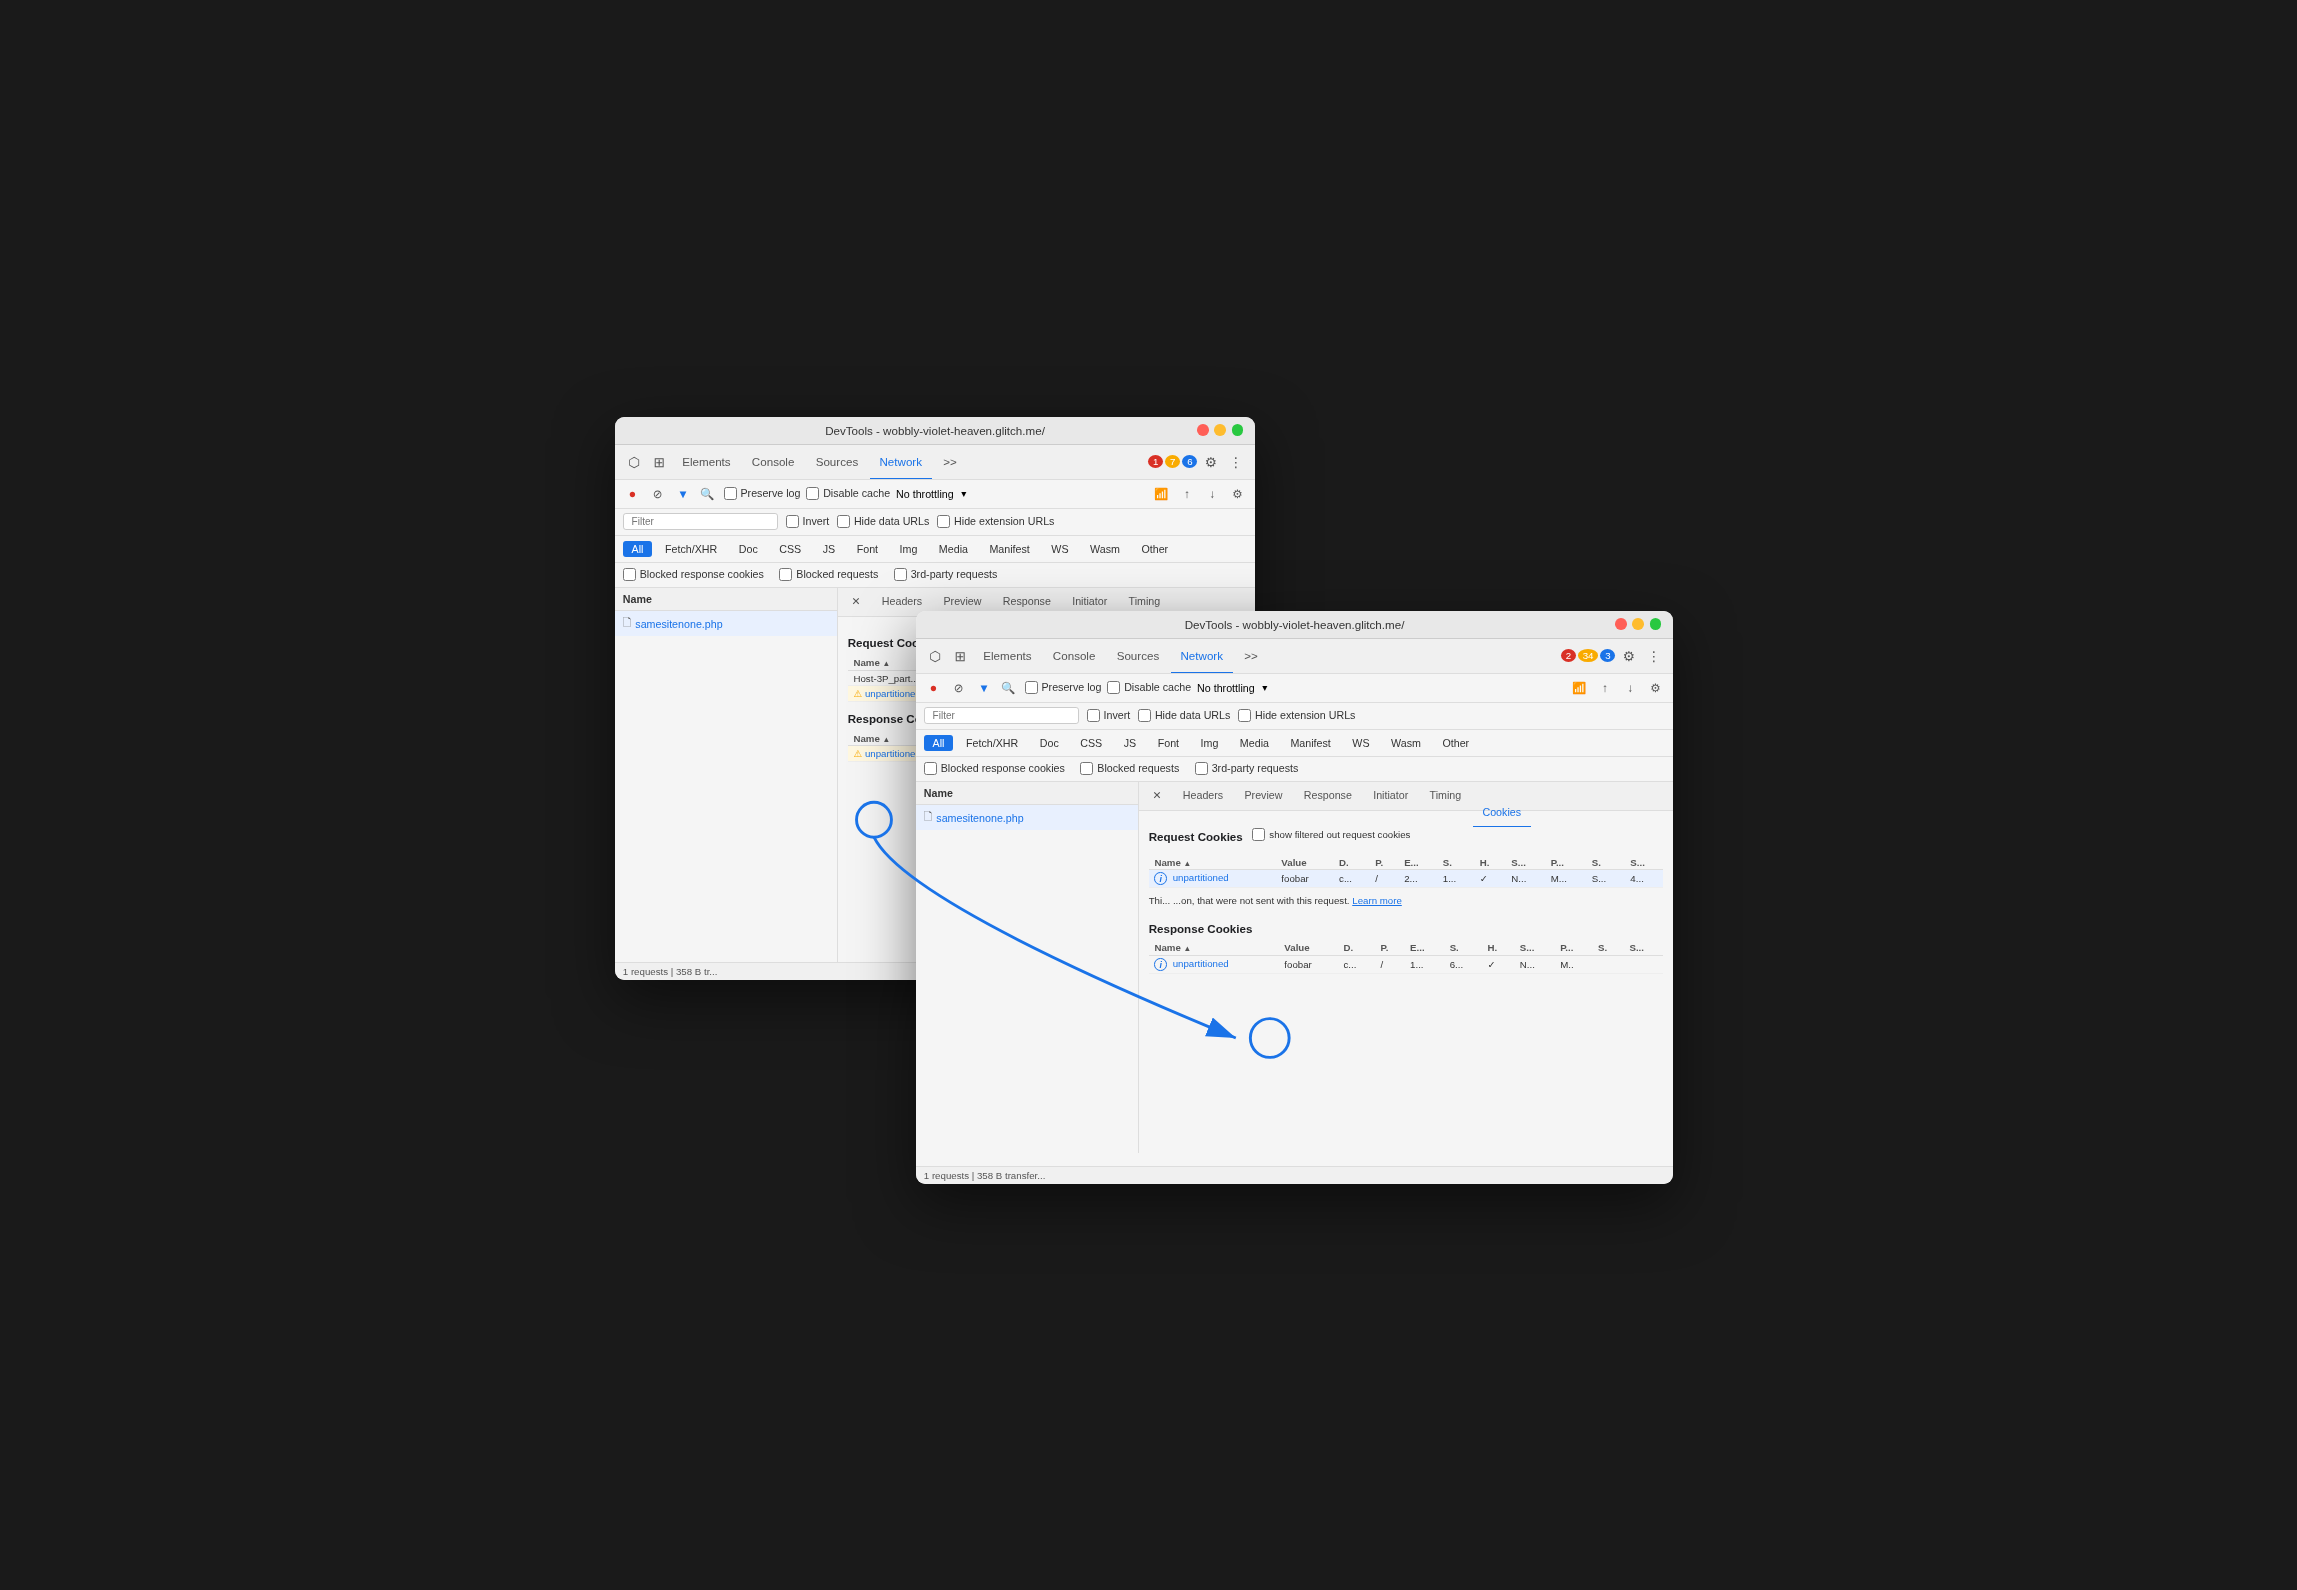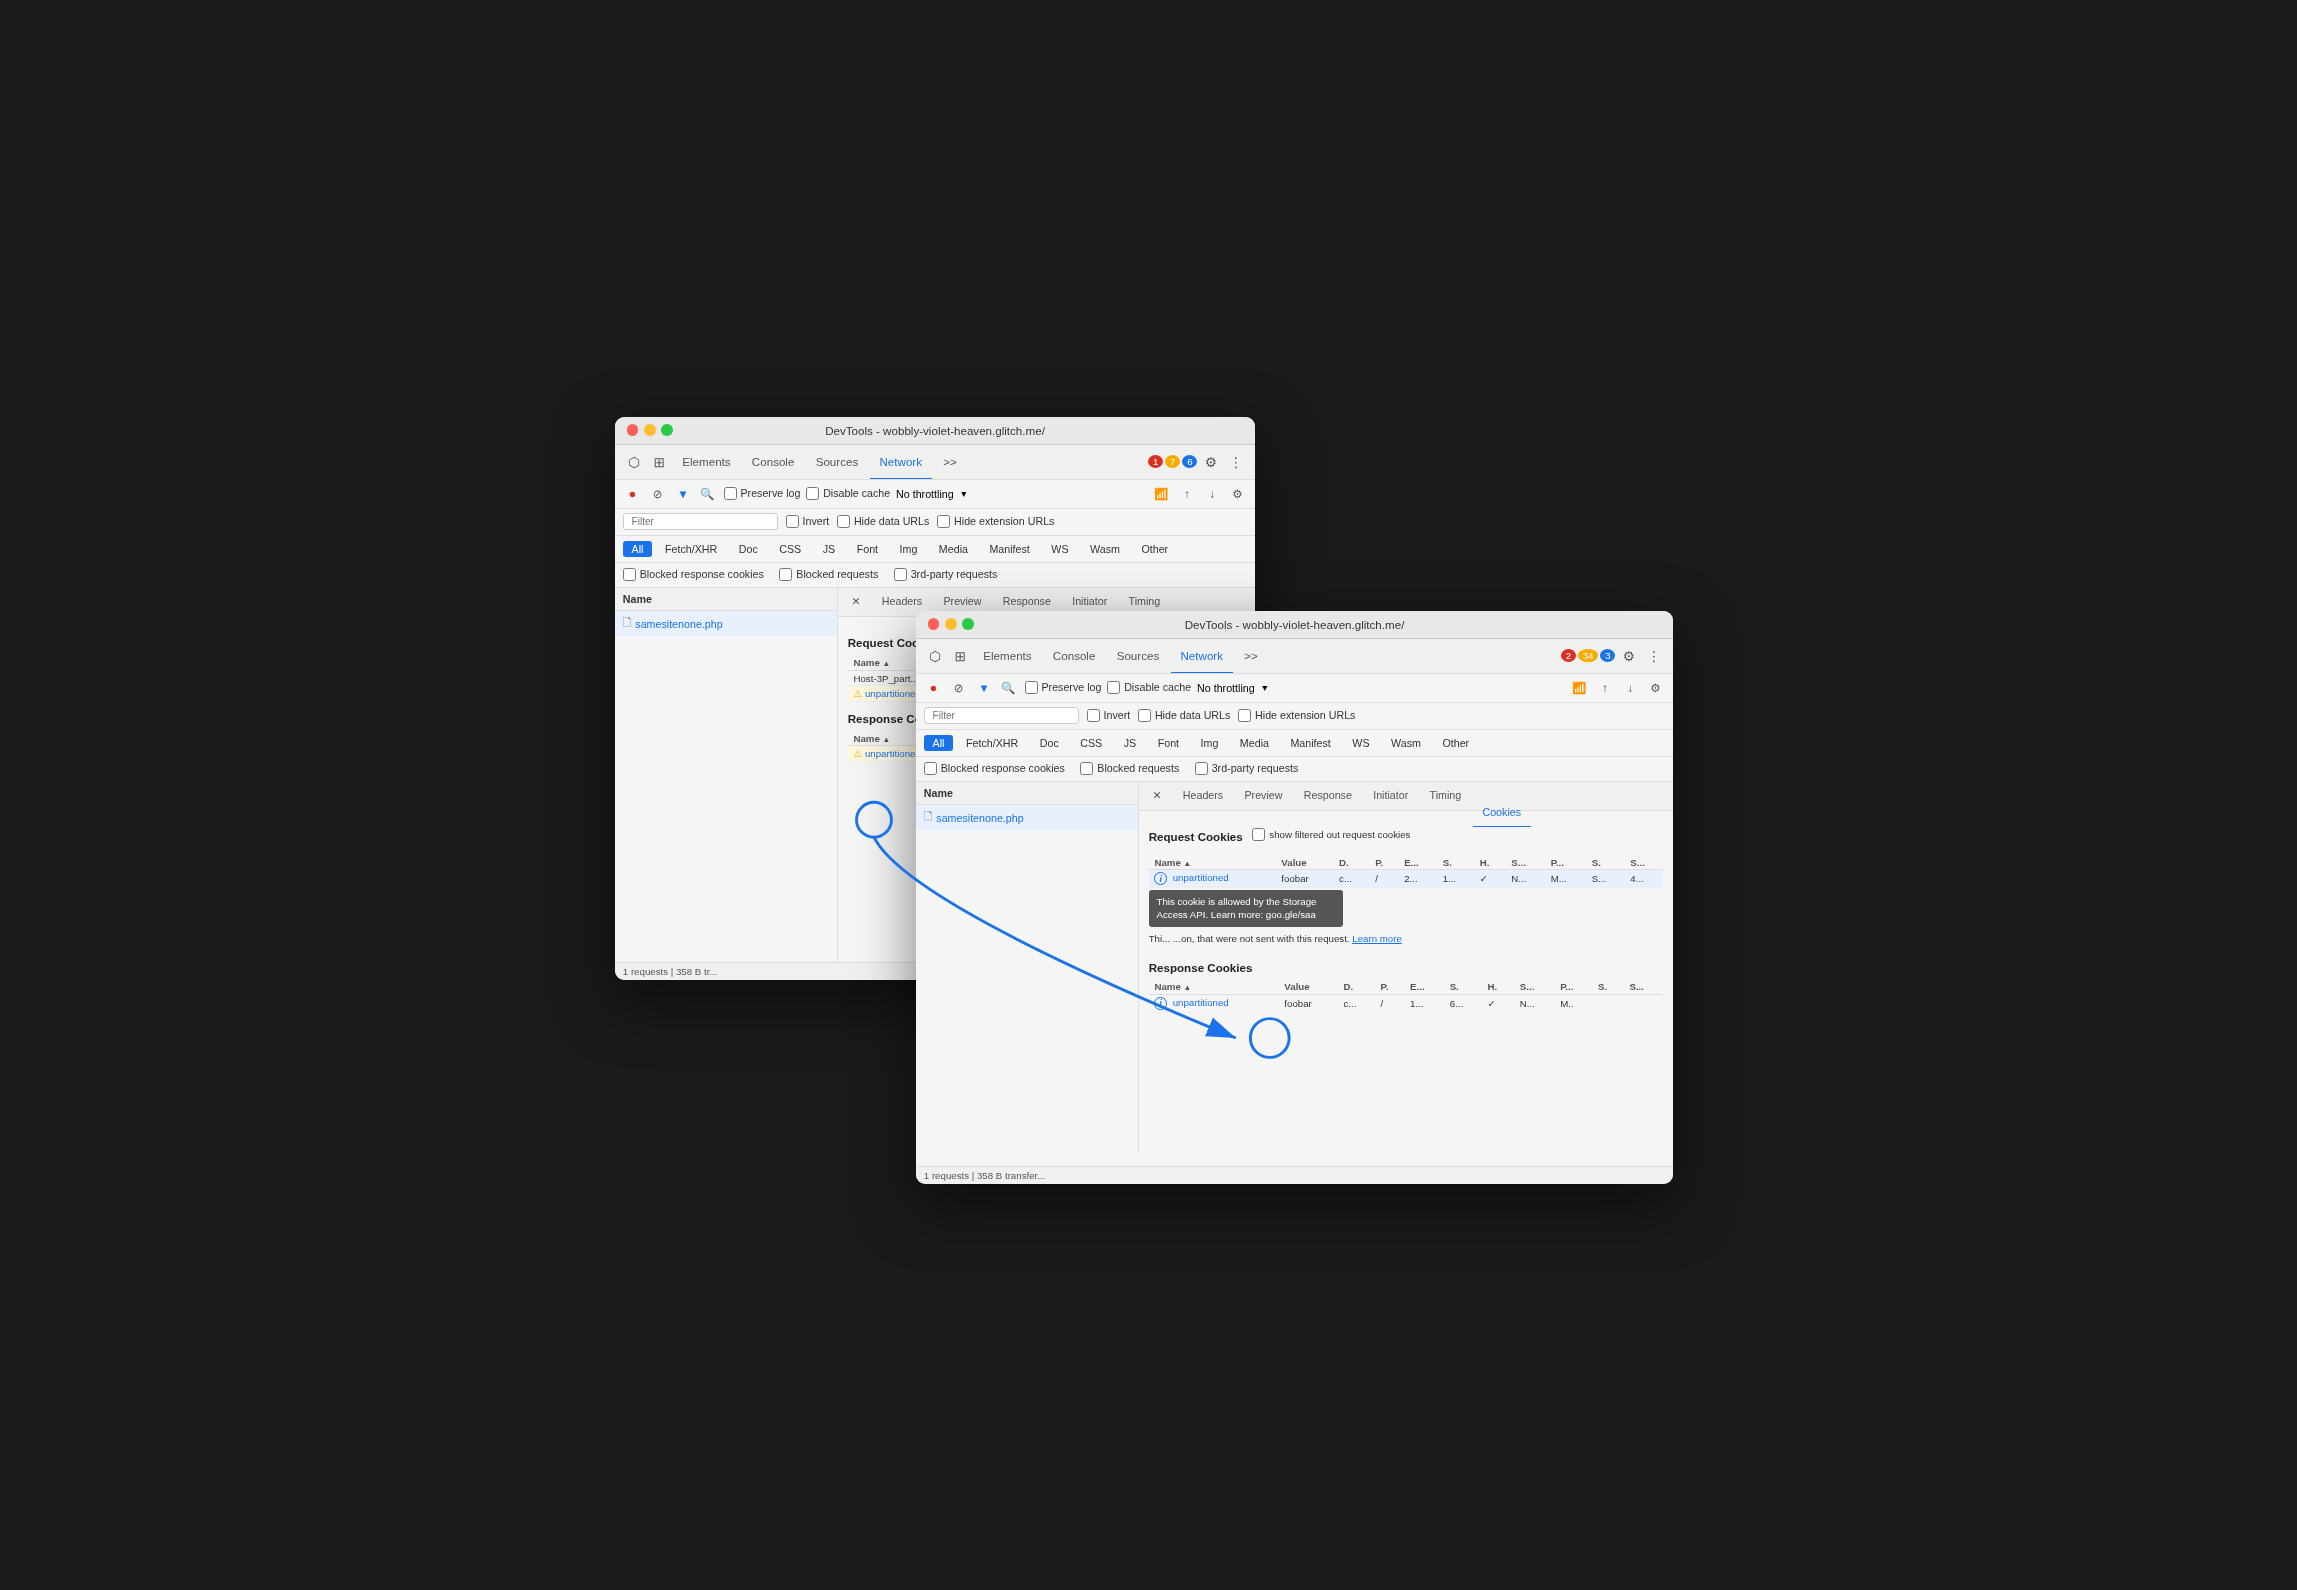--- a/index.html
+++ b/index.html
@@ -29,20 +29,21 @@
       position: absolute;
     }
 
     .window-titlebar {
       background: #e8e8e8;
       padding: 7.8px 11.6px;
       display: flex;
       align-items: center;
       border-bottom: 1px solid #ccc;
       position: relative;
+      justify-content: flex-end;
     }
 
     .traffic-lights {
       display: flex;
       gap: 5.8px;
       align-items: center;
     }
 
     .tl { width: 11.6px; height: 11.6px; border-radius: 50%; }
     .tl-red { background: #ff5f57; }
@@ -675,25 +676,20 @@
                 <td>1...</td>
                 <td>✓</td>
                 <td>N...</td>
                 <td>M...</td>
                 <td>S...</td>
                 <td>4...</td>
               </tr>
             </tbody>
           </table>
 
-          <div style="position:relative; margin-top:1.9px;">
-            <div style="background:#555;color:white;font-size:9.7px;padding:4.9px 7.8px;border-radius:2.9px;max-width:194px;line-height:1.4;display:inline-block;">
-              <span>This cookie is allowed by the Storage Access API. Learn more: goo.gle/saa</span>
-            </div>
-          </div>
 
           <div class="info-text-box">
             <span>Thi... </span><span>...on, that were not sent with this request. </span>
             <a class="learn-more-link">Learn more</a>
           </div>
 
           <div class="section-title" style="margin-top:7.8px;">Response Cookies</div>
           <table class="cookies-table">
             <thead>
               <tr>

